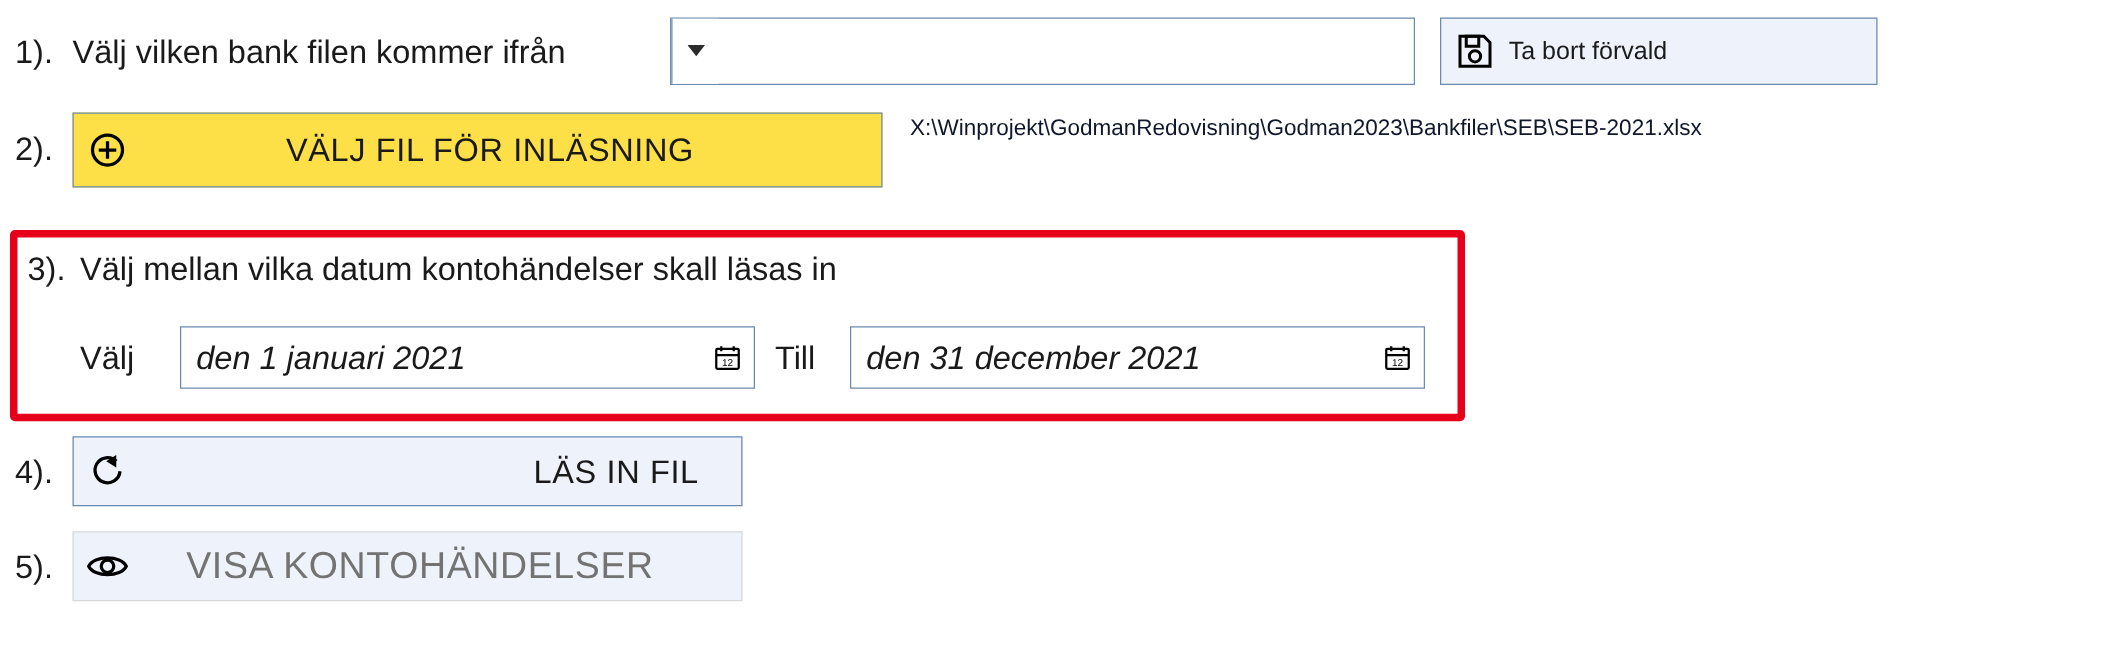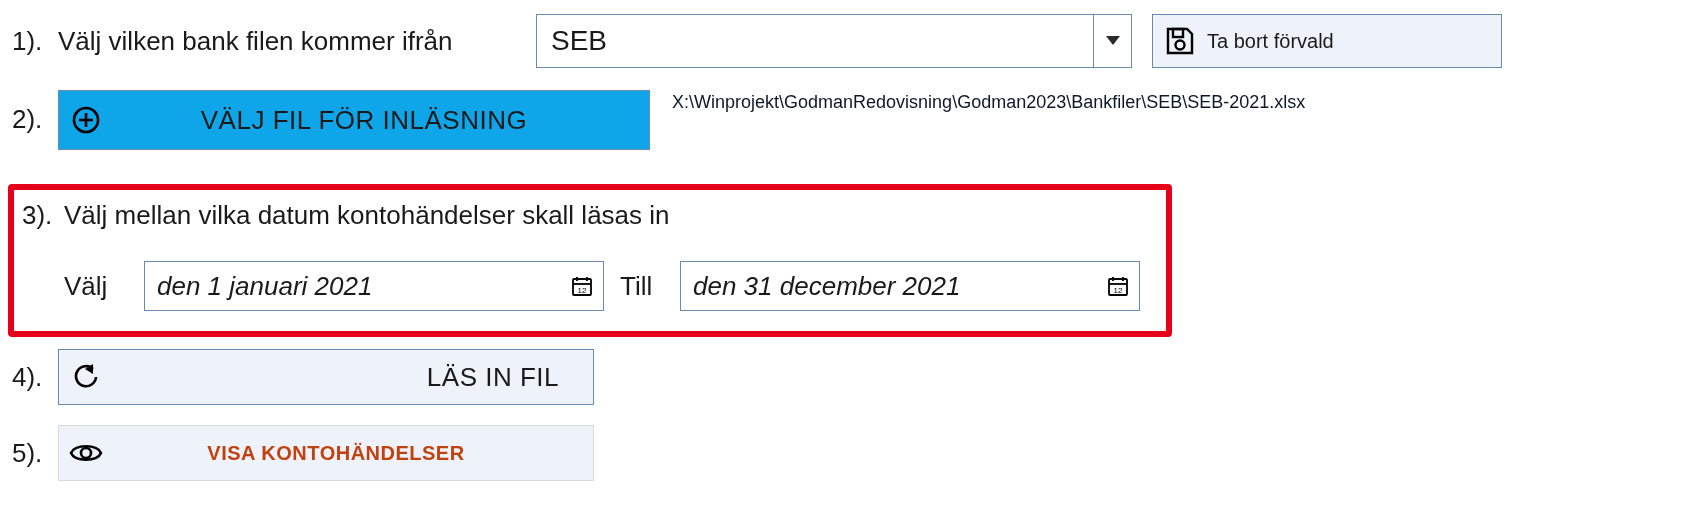--- a/index.html
+++ b/index.html
@@ -41,23 +41,23 @@
     background: #eef3fb;
   }
   .btn-remove .icon-wrap { width: 54px; display:flex; align-items:center; justify-content:center; }
   .btn-remove .txt { flex:1; text-align:left; padding-right:40px; font-size:20px; }
 
   
   .step2 { margin-top: 22px; align-items: flex-start; }
   .step2 .num { width: 50px; padding-left: 4px; padding-top: 14px; }
   .btn-choose {
     display:flex; align-items:center;
-    width: 592px; height: 60px;
-    border: 1px solid #6b8ab0;
-    background: #0ea5e9;
+    width: 648px; height: 60px;
+    border: 1px solid #6b8ab0;
+    background: #fde047;
   }
   .btn-choose .icon-wrap { width:54px; display:flex; align-items:center; justify-content:center; }
   .btn-choose .txt { flex:1; text-align:center; padding-right:34px; font-size:26px; letter-spacing:0.5px; }
   .filepath { margin-left: 22px; font-size: 18px; color:#0f172a; padding-top:2px; }
 
   
   .step3-box {
     margin-top: 34px;
     border: 6px solid #e6001a;
     border-radius: 4px;
@@ -93,32 +93,31 @@
   
   .step5 { margin-top: 20px; }
   .step5 .num { width: 50px; padding-left: 4px; }
   .btn-show {
     display:flex; align-items:center;
     width: 536px; height: 56px;
     border: 1px solid #d9d9d9;
     background: #eef3fb;
   }
   .btn-show .icon-wrap { width:54px; display:flex; align-items:center; justify-content:center; }
-  .btn-show .txt { flex:1; text-align:center; padding-right:34px; font-size:20px; letter-spacing:0.5px; color:#c2410c;font-weight:bold; }
+  .btn-show .txt { flex:1; text-align:center; padding-right:34px; font-size:30px; letter-spacing:0.5px; color:#737373; }
 
   svg { display:block; }
 </style>
 </head>
 <body>
 
 <div class="row step1">
   <div class="num">1).</div>
   <div class="label">Välj vilken bank filen kommer ifrån</div>
   <div class="bank-select">
-    <div class="value">SEB</div>
     <div class="dd-btn">
       <span>
         <svg width="14" height="10" viewBox="0 0 14 10">
             <polygon points="0,0 14,0 7,9" fill="#2b2b2b"></polygon>
           </svg>
       </span>
     </div>
   </div>
   <div class="btn-remove">
     <div class="icon-wrap">

